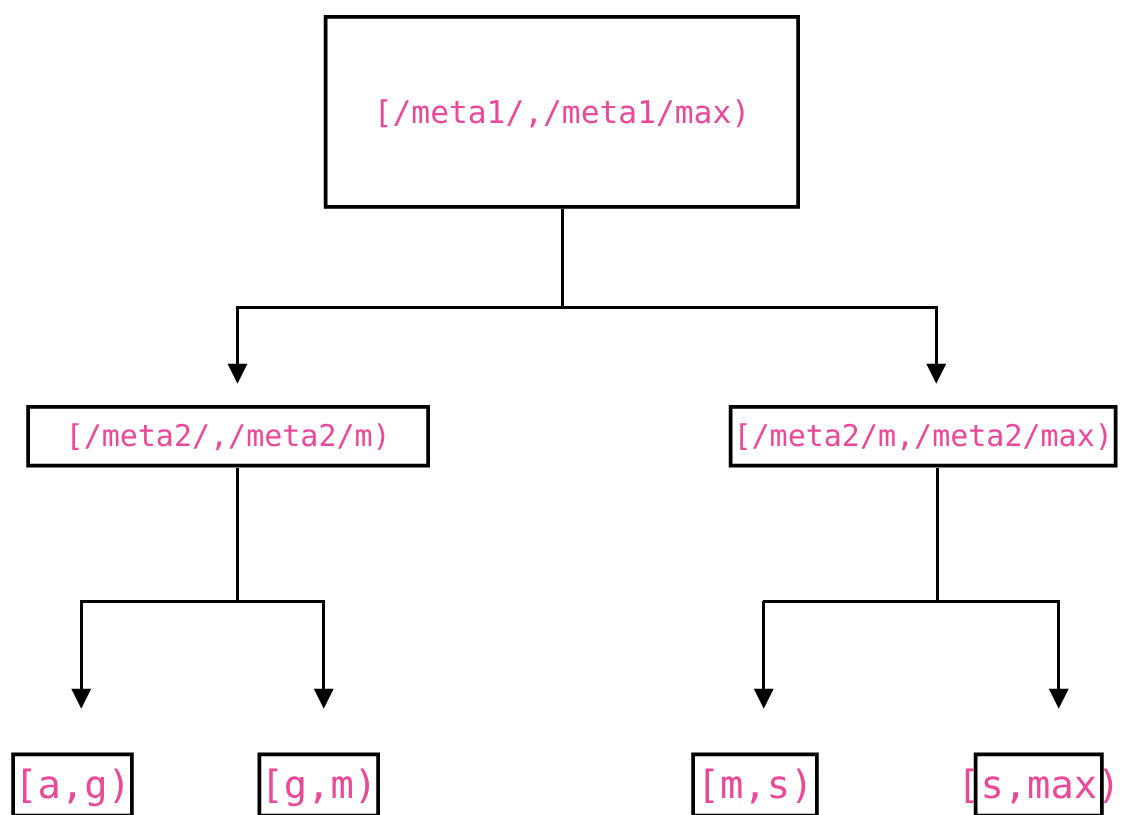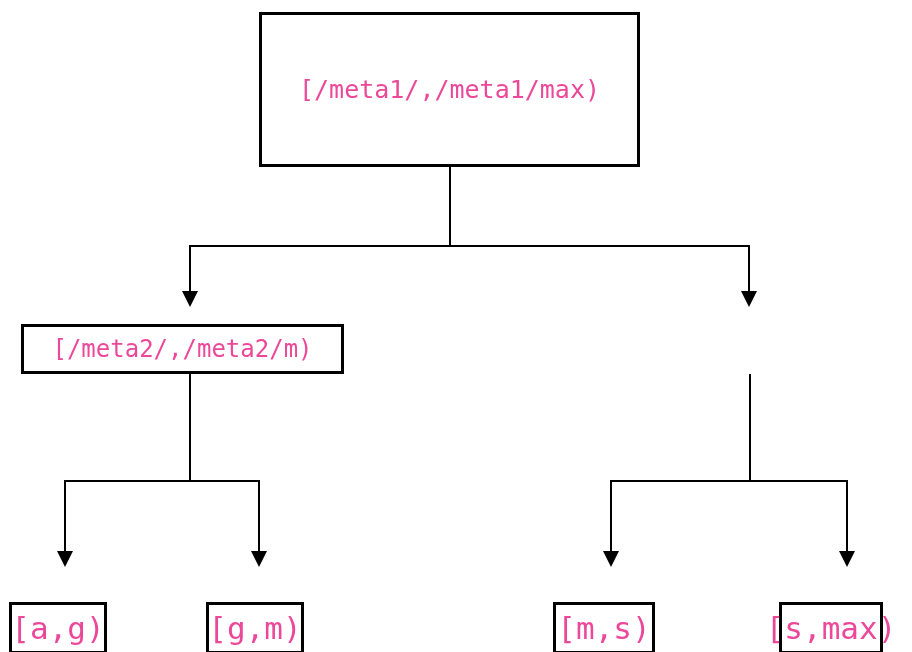--- a/index.html
+++ b/index.html
@@ -103,20 +103,21 @@
     <path class="edge-line" d="M 611 481 L 611 551"></path>
     <path class="edge-line" d="M 847 481 L 847 551"></path>
     <polygon class="arrow-head" points="603,551 619,551 611,567"></polygon>
     <polygon class="arrow-head" points="839,551 855,551 847,567"></polygon>
   </svg>
 
   <div class="node node-root">[/meta1/,/meta1/max)</div>
 
   <div class="node node-mid-left">[/meta2/,/meta2/m)</div>
 
+  <div class="node node-mid-right">[/meta2/m,/meta2/max)</div>
 
   <div class="node node-leaf leaf-ag">[a,g)</div>
 
   <div class="node node-leaf leaf-ms">[m,s)</div>
 
   <div class="node node-leaf leaf-gm">[g,m)</div>
 
   <div class="node node-leaf leaf-smax">[s,max)</div>
 
 </div>

